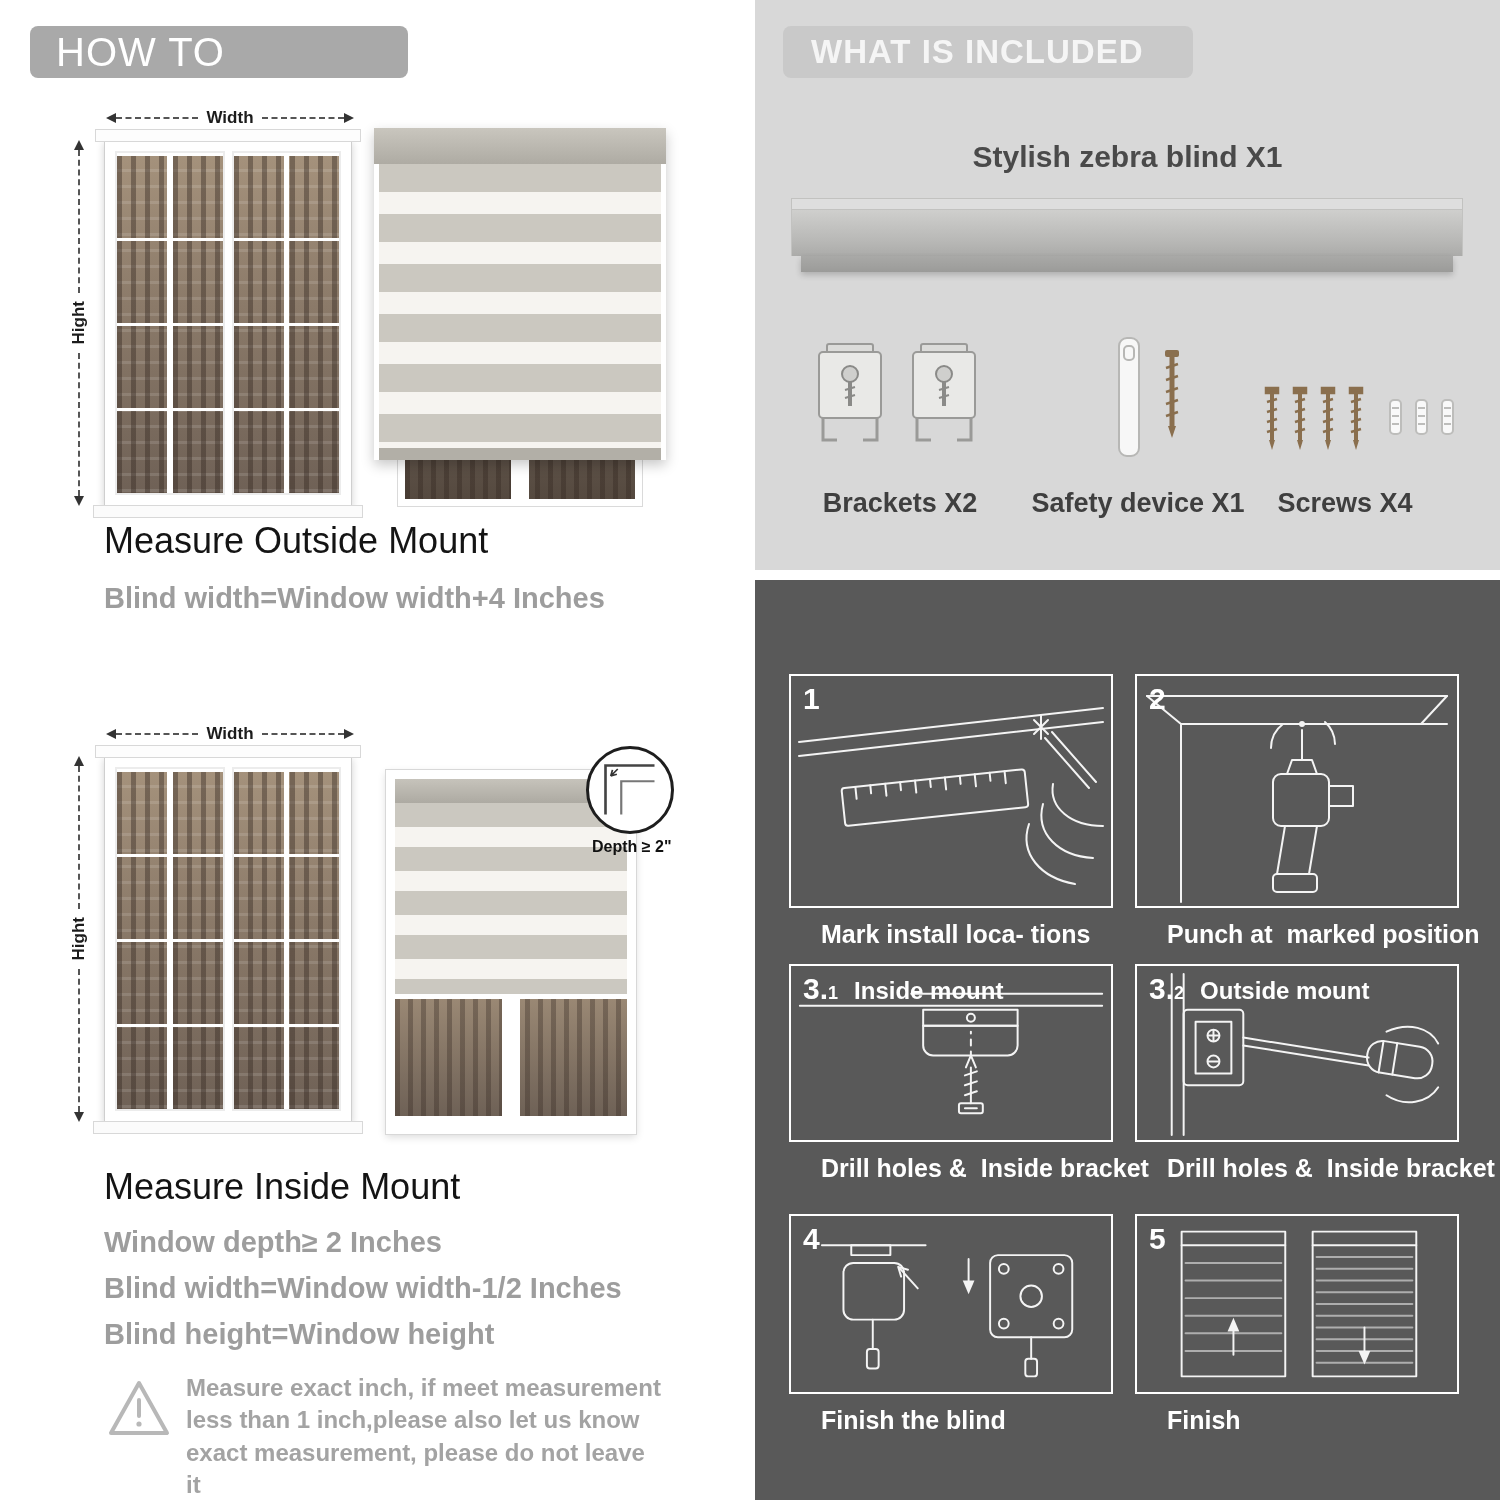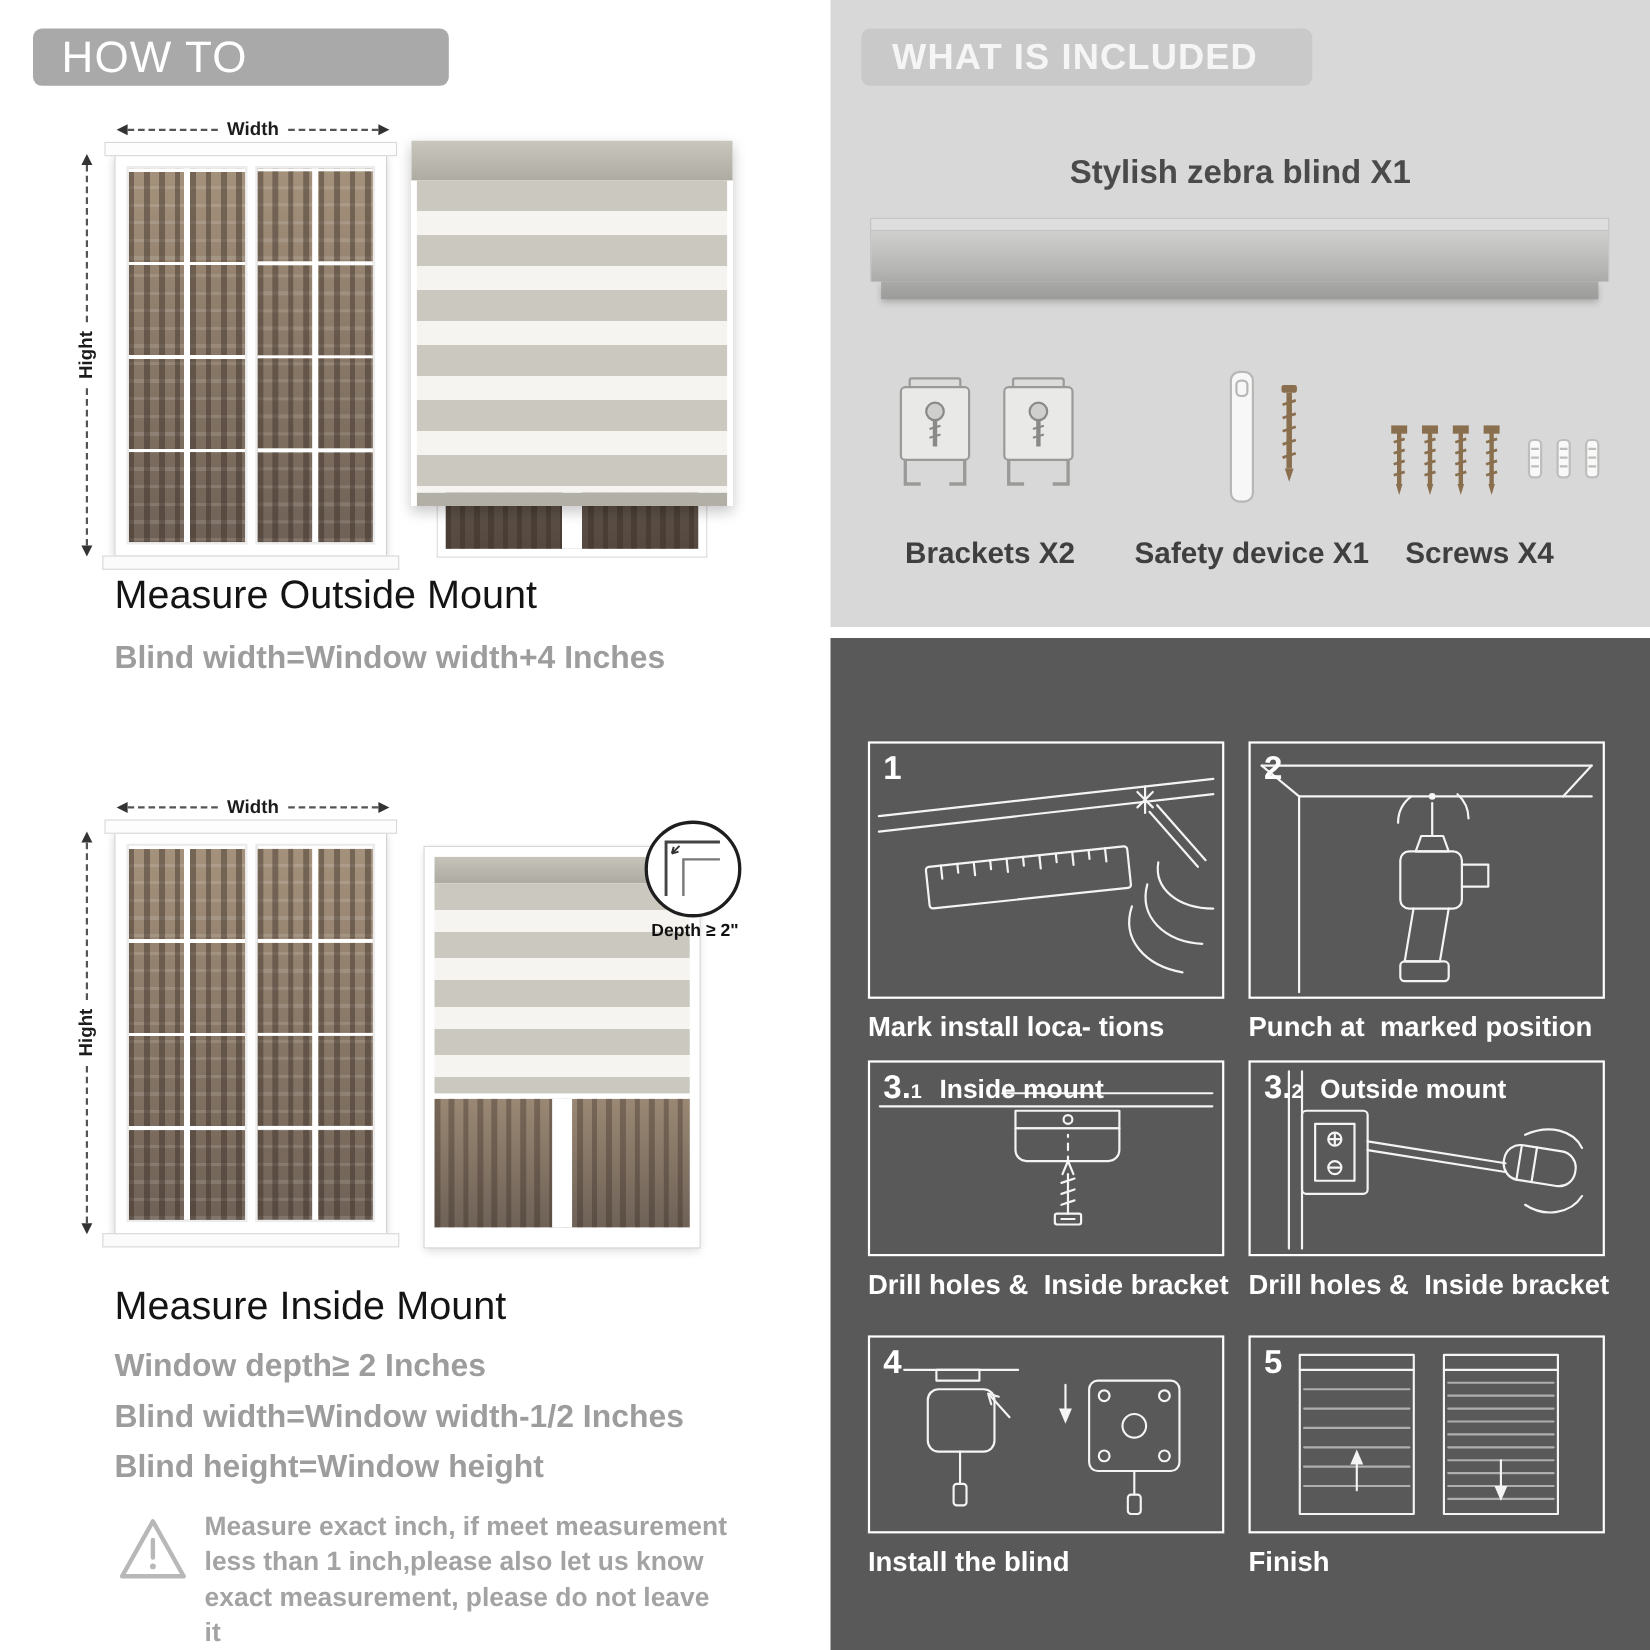--- a/index.html
+++ b/index.html
@@ -103,21 +103,21 @@
     padding-left:24px; border-radius:4px; }
   .panel { position:absolute; width:324px; border:2px solid #fff; }
   .panel svg.art { position:absolute; inset:0; width:100%; height:100%;
     stroke:#f4f4f4; fill:none; stroke-width:2; stroke-linecap:round; stroke-linejoin:round; }
   .panel svg.art .fillw { fill:#f4f4f4; stroke:none; }
   .panel svg.art .dashd { stroke-dasharray:6 6; }
   .panel-head { position:absolute; top:6px; left:12px; display:flex; align-items:baseline; color:#fff; z-index:2; }
   .panel-head .num { font-size:30px; font-weight:bold; }
   .panel-head .num-small { font-size:18px; font-weight:bold; }
   .panel-head .sub { font-size:24px; font-weight:bold; margin-left:16px; }
-  .caption { position:absolute; font-size:25px; font-weight:bold; color:#fff; white-space:pre-wrap; }
+  .caption { position:absolute; font-size:25px; font-weight:bold; color:#fff; white-space:pre-wrap;margin-left:32px; }
 
   .p-r1 { top:94px; height:234px; }
   .p-r2 { top:384px; height:178px; }
   .p-r3 { top:634px; height:180px; }
   .p-c1 { left:34px; }
   .p-c2 { left:380px; }
   .cap-r1 { top:340px; }
   .cap-r2 { top:574px; }
   .cap-r3 { top:826px; }
 </style>
@@ -421,21 +421,21 @@
             <circle cx="270" cy="54" r="5"></circle>
           <circle cx="214" cy="110" r="5"></circle>
             <circle cx="270" cy="110" r="5"></circle>
           <circle cx="242" cy="82" r="11"></circle>
           <path d="M242,124 L242,146"></path>
             <rect x="236" y="146" width="12" height="18" rx="3"></rect>
           <path d="M178,44 L178,72"></path>
             <path d="M172,66 L178,80 L184,66 Z" class="fillw"></path>
         </svg>
       </div>
-      <div class="caption cap-r3 p-c1">Install the blind</div>
+      <div class="caption cap-r3 p-c1">Finish the blind</div>
 
       <div class="panel p-r3 p-c2">
         <div class="panel-head">
           <span class="num">5</span>
         </div>
         <svg class="art" viewBox="0 0 320 180">
           <rect x="42" y="16" width="106" height="148"></rect>
           <path d="M42,30 L148,30"></path>
           <path d="M46,48 h98 M46,66 h98 M46,84 h98 M46,102 h98 M46,120 h98 M46,138 h98" opacity="0.55"></path>
           <path d="M95,142 L95,112"></path>

